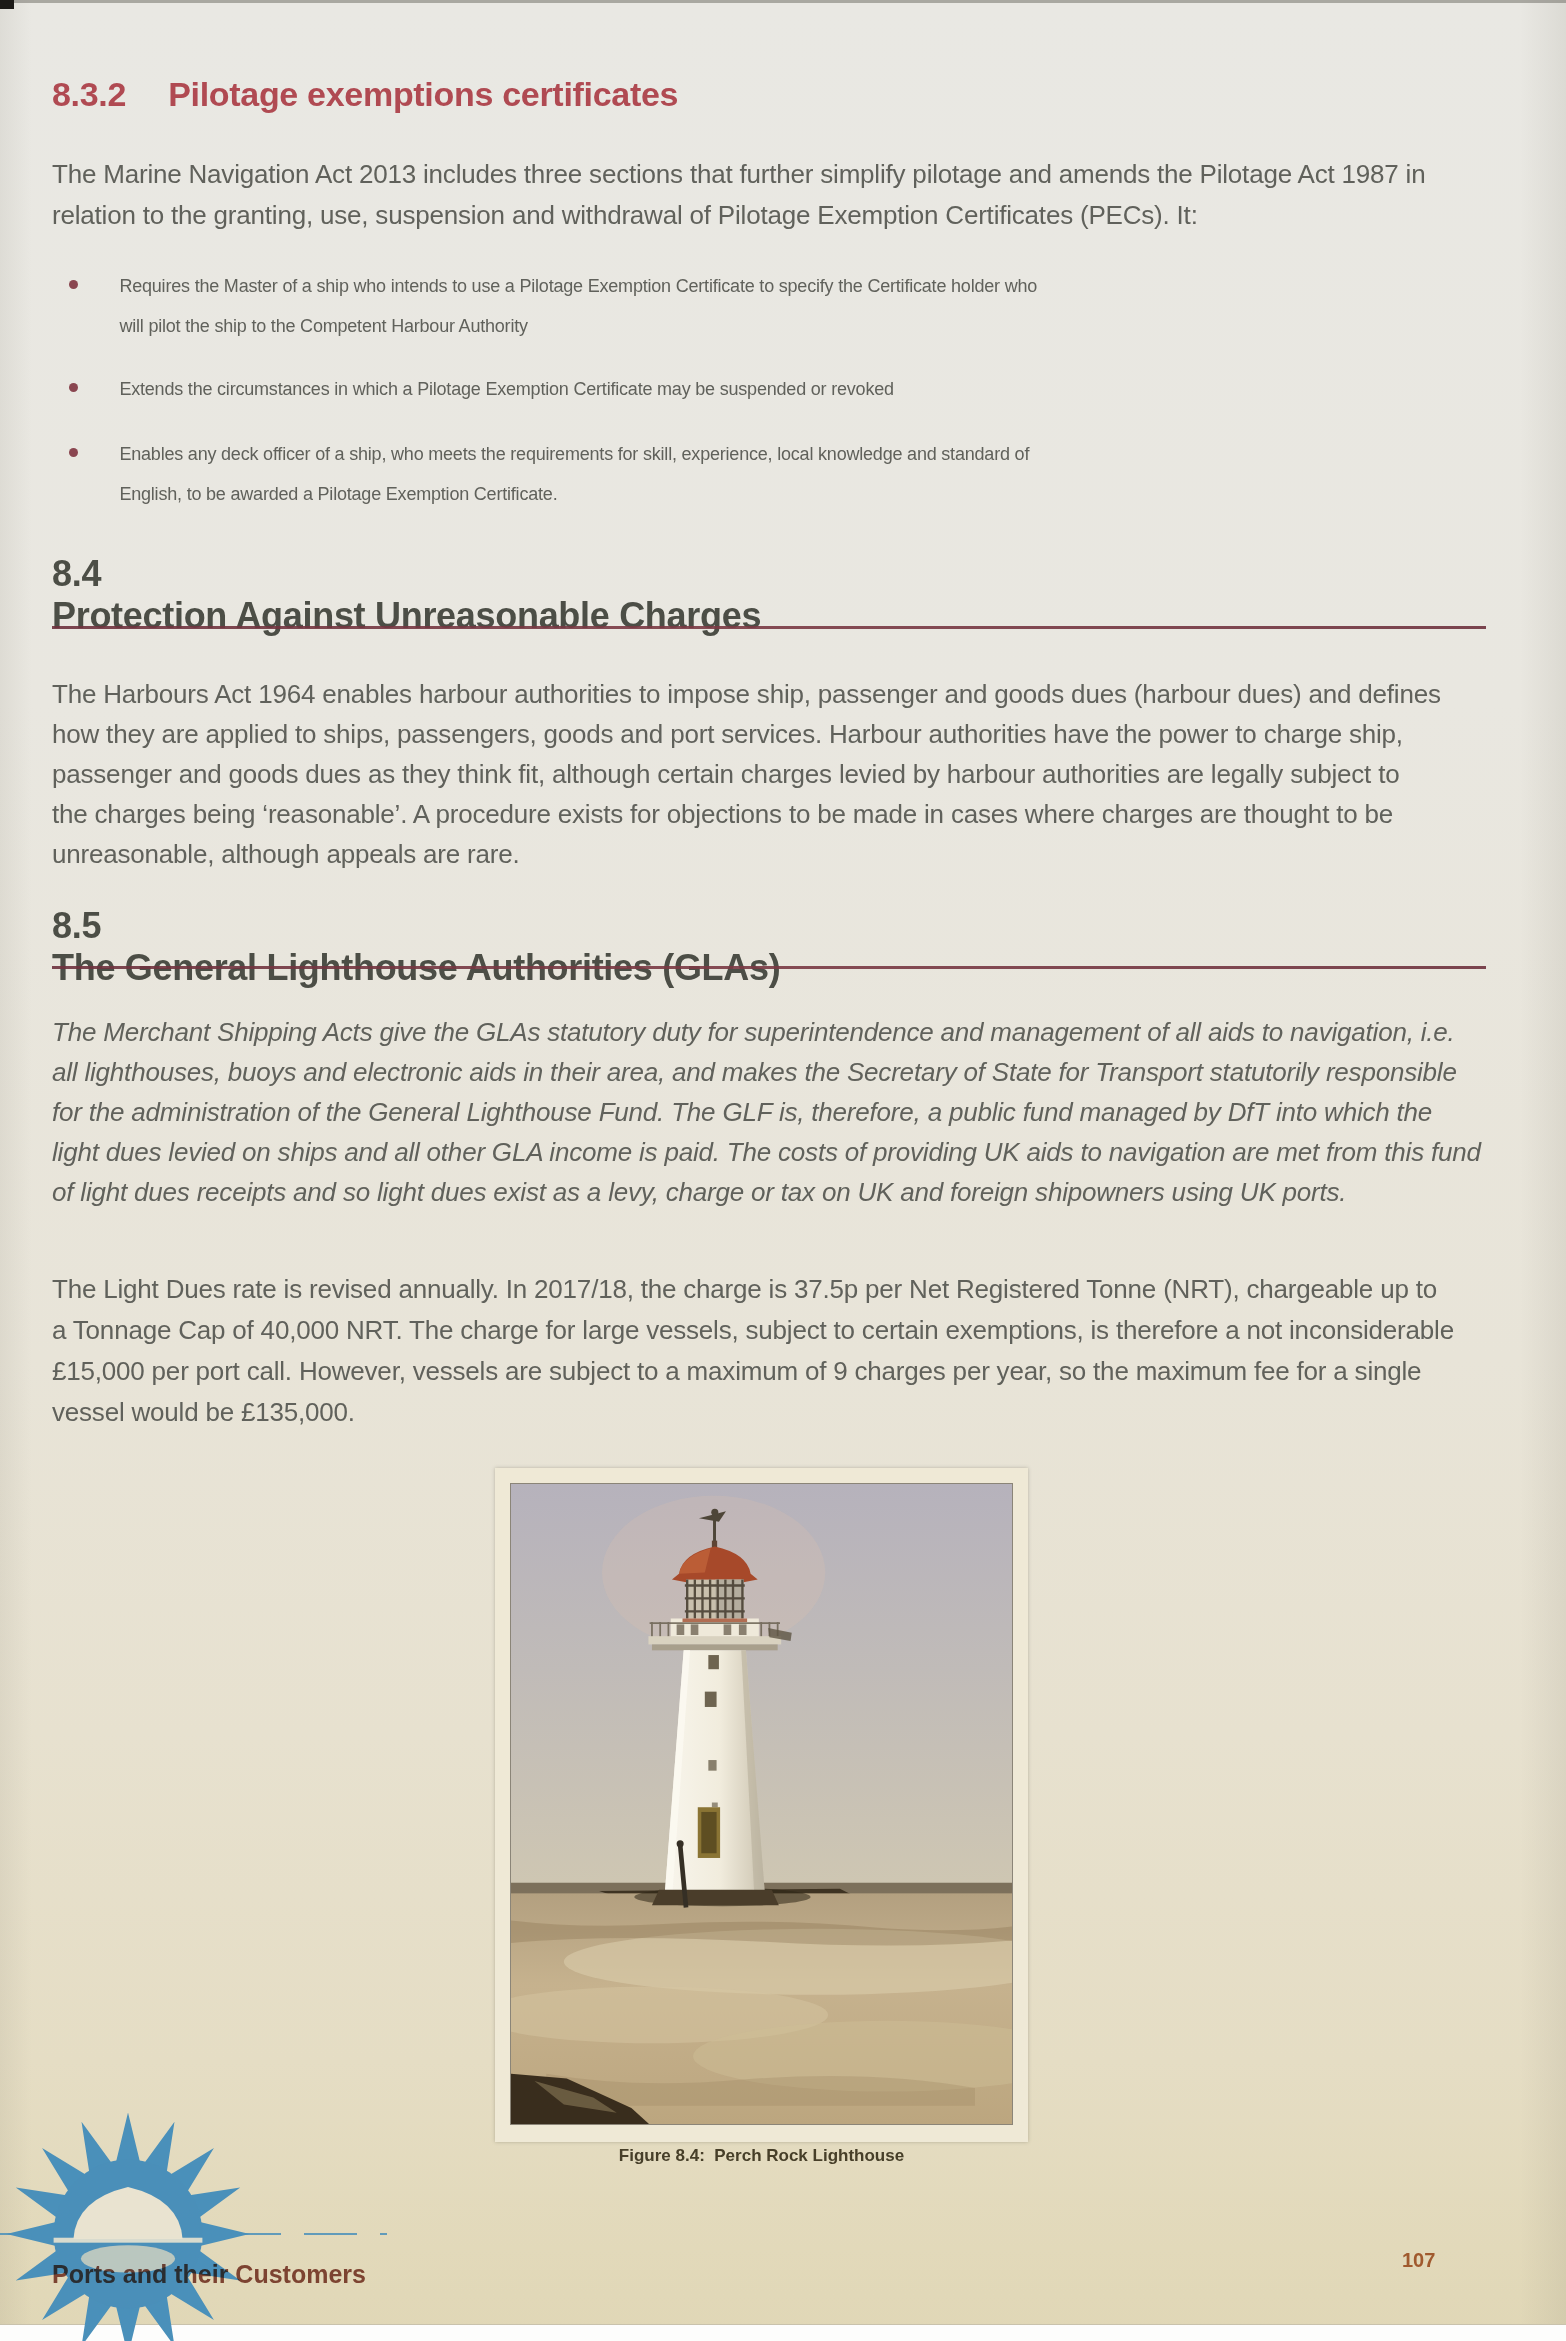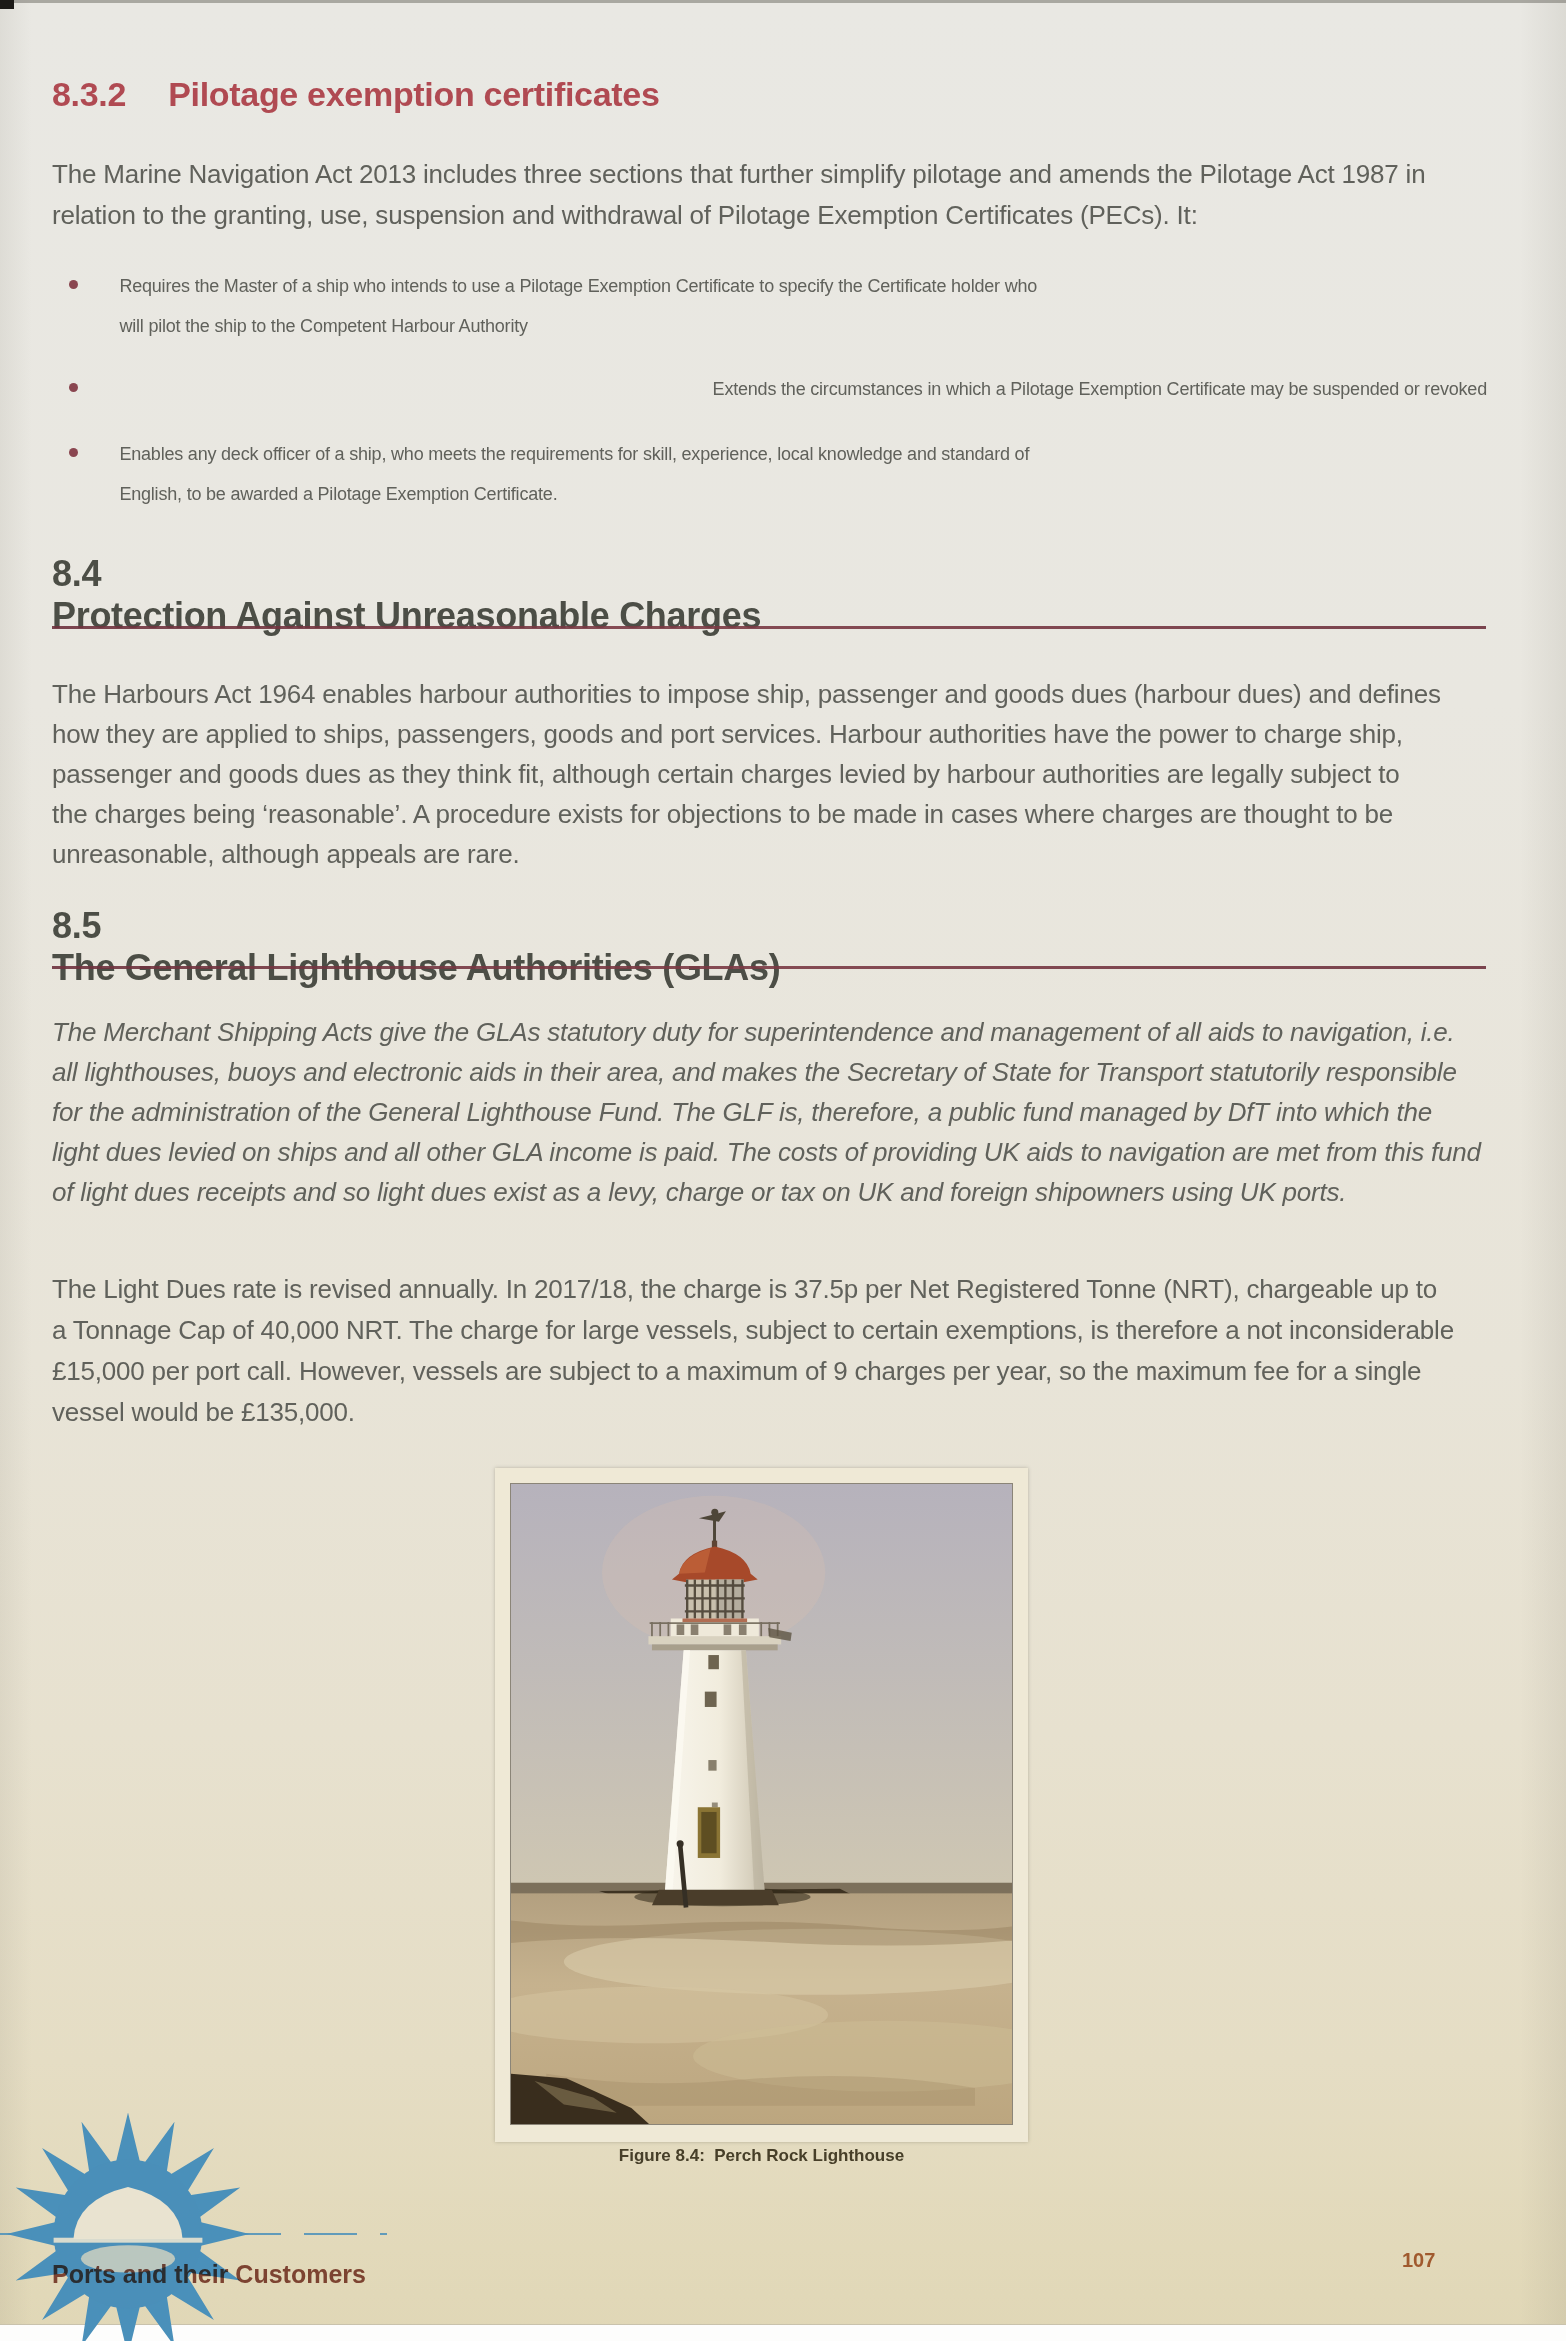--- a/index.html
+++ b/index.html
@@ -24,21 +24,21 @@
   .body-text{position:absolute;left:52px;width:1477px;color:#60615b;font-size:26px;line-height:40px;letter-spacing:-0.2px;white-space:pre-line;}
   .p1{top:154px;line-height:41px;}
   .p84{top:674px;}
   .p85{top:1012px;font-style:italic;}
   .pld{top:1269px;line-height:41px;}
 
   .bullet-row{position:absolute;left:69px;width:1418px;display:flex;}
   .bullet-dot{flex:0 0 auto;width:9.4px;height:9.4px;border-radius:50%;background:#8a4650;margin-top:14px;}
   .bullet-text{margin-left:41px;color:#60615b;font-size:18px;line-height:40px;letter-spacing:-0.2px;white-space:pre-line;}
   .b1{top:266px;}
-  .b2{top:369px;justify-content:space-between;}
+  .b2{top:369px;}
   .b3{top:434px;}
 
   .figure-frame{position:absolute;left:495px;top:1468px;width:533px;height:674px;background:#efe9d6;box-shadow:0 0 3.5px rgba(90,85,70,.35);}
   .figure-inner{position:absolute;left:16.4px;top:16.4px;width:501px;height:640px;outline:1.8px solid #8b8578;overflow:hidden;background:#c0bbb6;}
   .figure-inner svg{display:block;width:100%;height:100%;}
 
   .figure-caption{position:absolute;left:495px;top:2146px;width:533px;text-align:center;color:#4f4936;font-weight:bold;font-size:17px;white-space:pre;mix-blend-mode:multiply;z-index:5;}
 
   .watermark{position:absolute;left:245px;top:2138px;width:1295px;height:170px;z-index:6;pointer-events:none;}
   .watermark .wm{position:absolute;left:0;top:0;white-space:nowrap;font-family:"Liberation Serif",serif;font-weight:bold;font-size:157px;line-height:157px;letter-spacing:-2.3px;transform:scaleY(1.02);}
@@ -55,21 +55,21 @@
 </head>
 <body>
 
 <div class="page">
   <div class="top-edge"></div>
   <div class="corner-mark"></div>
   <div class="bottom-strip"></div>
 
   <div class="sec-sub-heading">
     <span>8.3.2</span>
-    <span>Pilotage exemption certificates</span>
+    <span>Pilotage exemptions certificates</span>
   </div>
   <div class="body-text p1">The Marine Navigation Act 2013 includes three sections that further simplify pilotage and amends the Pilotage Act 1987 in
 relation to the granting, use, suspension and withdrawal of Pilotage Exemption Certificates (PECs). It:</div>
 
   <div class="bullet-row b1">
     <span class="bullet-dot"></span>
     <span class="bullet-text">Requires the Master of a ship who intends to use a Pilotage Exemption Certificate to specify the Certificate holder who
 will pilot the ship to the Competent Harbour Authority</span>
   </div>
   <div class="bullet-row b2">

